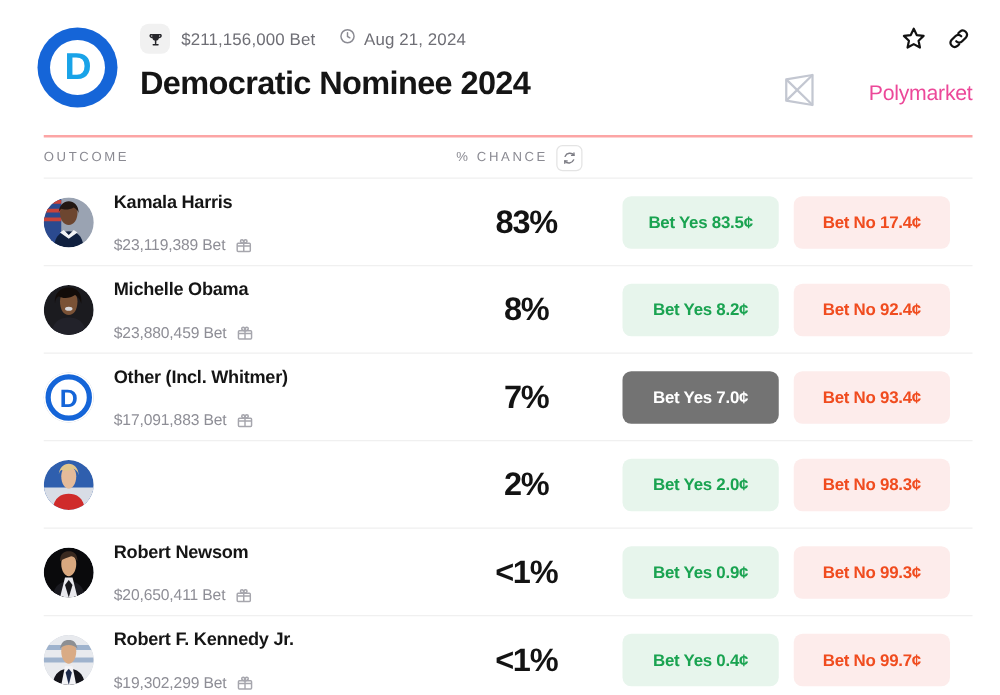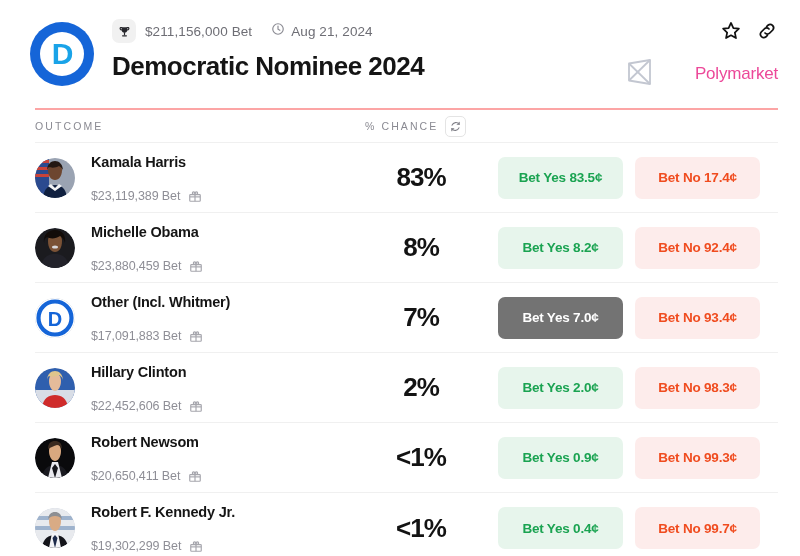--- a/index.html
+++ b/index.html
@@ -354,35 +354,20 @@
                 </defs>
                 <g clip-path="url(#c3)">
                   <rect width="40" height="40" fill="#2f5fae"></rect>
                   <rect y="22" width="40" height="18" fill="#d8dde6"></rect>
                   <path d="M7 40c1-10 7-13 13-13s12 3 13 13z" fill="#cf2b2b"></path>
                   <path d="M14 13c0-5 3-8 6-8s6 3 6 8c0 6-3 10-6 10s-6-4-6-10z" fill="#e5bb9a"></path>
                   <path d="M12 13c0-7 4-10 8-10s8 3 8 10c0-3-2-5-4-6-3 2-8 2-10 1-1 1-2 2-2 5z" fill="#e0c58c"></path>
                 </g>
               </svg>
             </div>
-      <div class="names">
-        <div class="cand-name">Hillary Clinton</div>
-        <div class="bet-line">
-          <span class="bet-amt">$22,452,606 Bet</span>
-          <span class="gift-icon">
-            <svg width="14" height="14" viewBox="0 0 24 24" fill="none" stroke="#a6a6ad" stroke-width="2" stroke-linejoin="round">
-              <rect x="3" y="9.5" width="18" height="11.5" rx="1.3"></rect>
-              <path d="M3 13.5h18"></path>
-              <path d="M12 9.5V21"></path>
-              <path d="M12 9.5C10 9.5 7.5 9.2 7.5 7c0-1.4 1-2.2 2.1-2.2 1.7 0 2.4 2.1 2.4 4.7z"></path>
-              <path d="M12 9.5c2 0 4.5-.3 4.5-2.5 0-1.4-1-2.2-2.1-2.2-1.7 0-2.4 2.1-2.4 4.7z"></path>
-            </svg>
-          </span>
-        </div>
-      </div>
     </div>
     <div class="cell-chance">2%</div>
     <div class="cell-actions">
       <button class="btn btn-yes">Bet Yes 2.0¢</button>
       <button class="btn btn-no">Bet No 98.3¢</button>
     </div>
   </div>
 
   <div class="row">
     <div class="cell-outcome">

